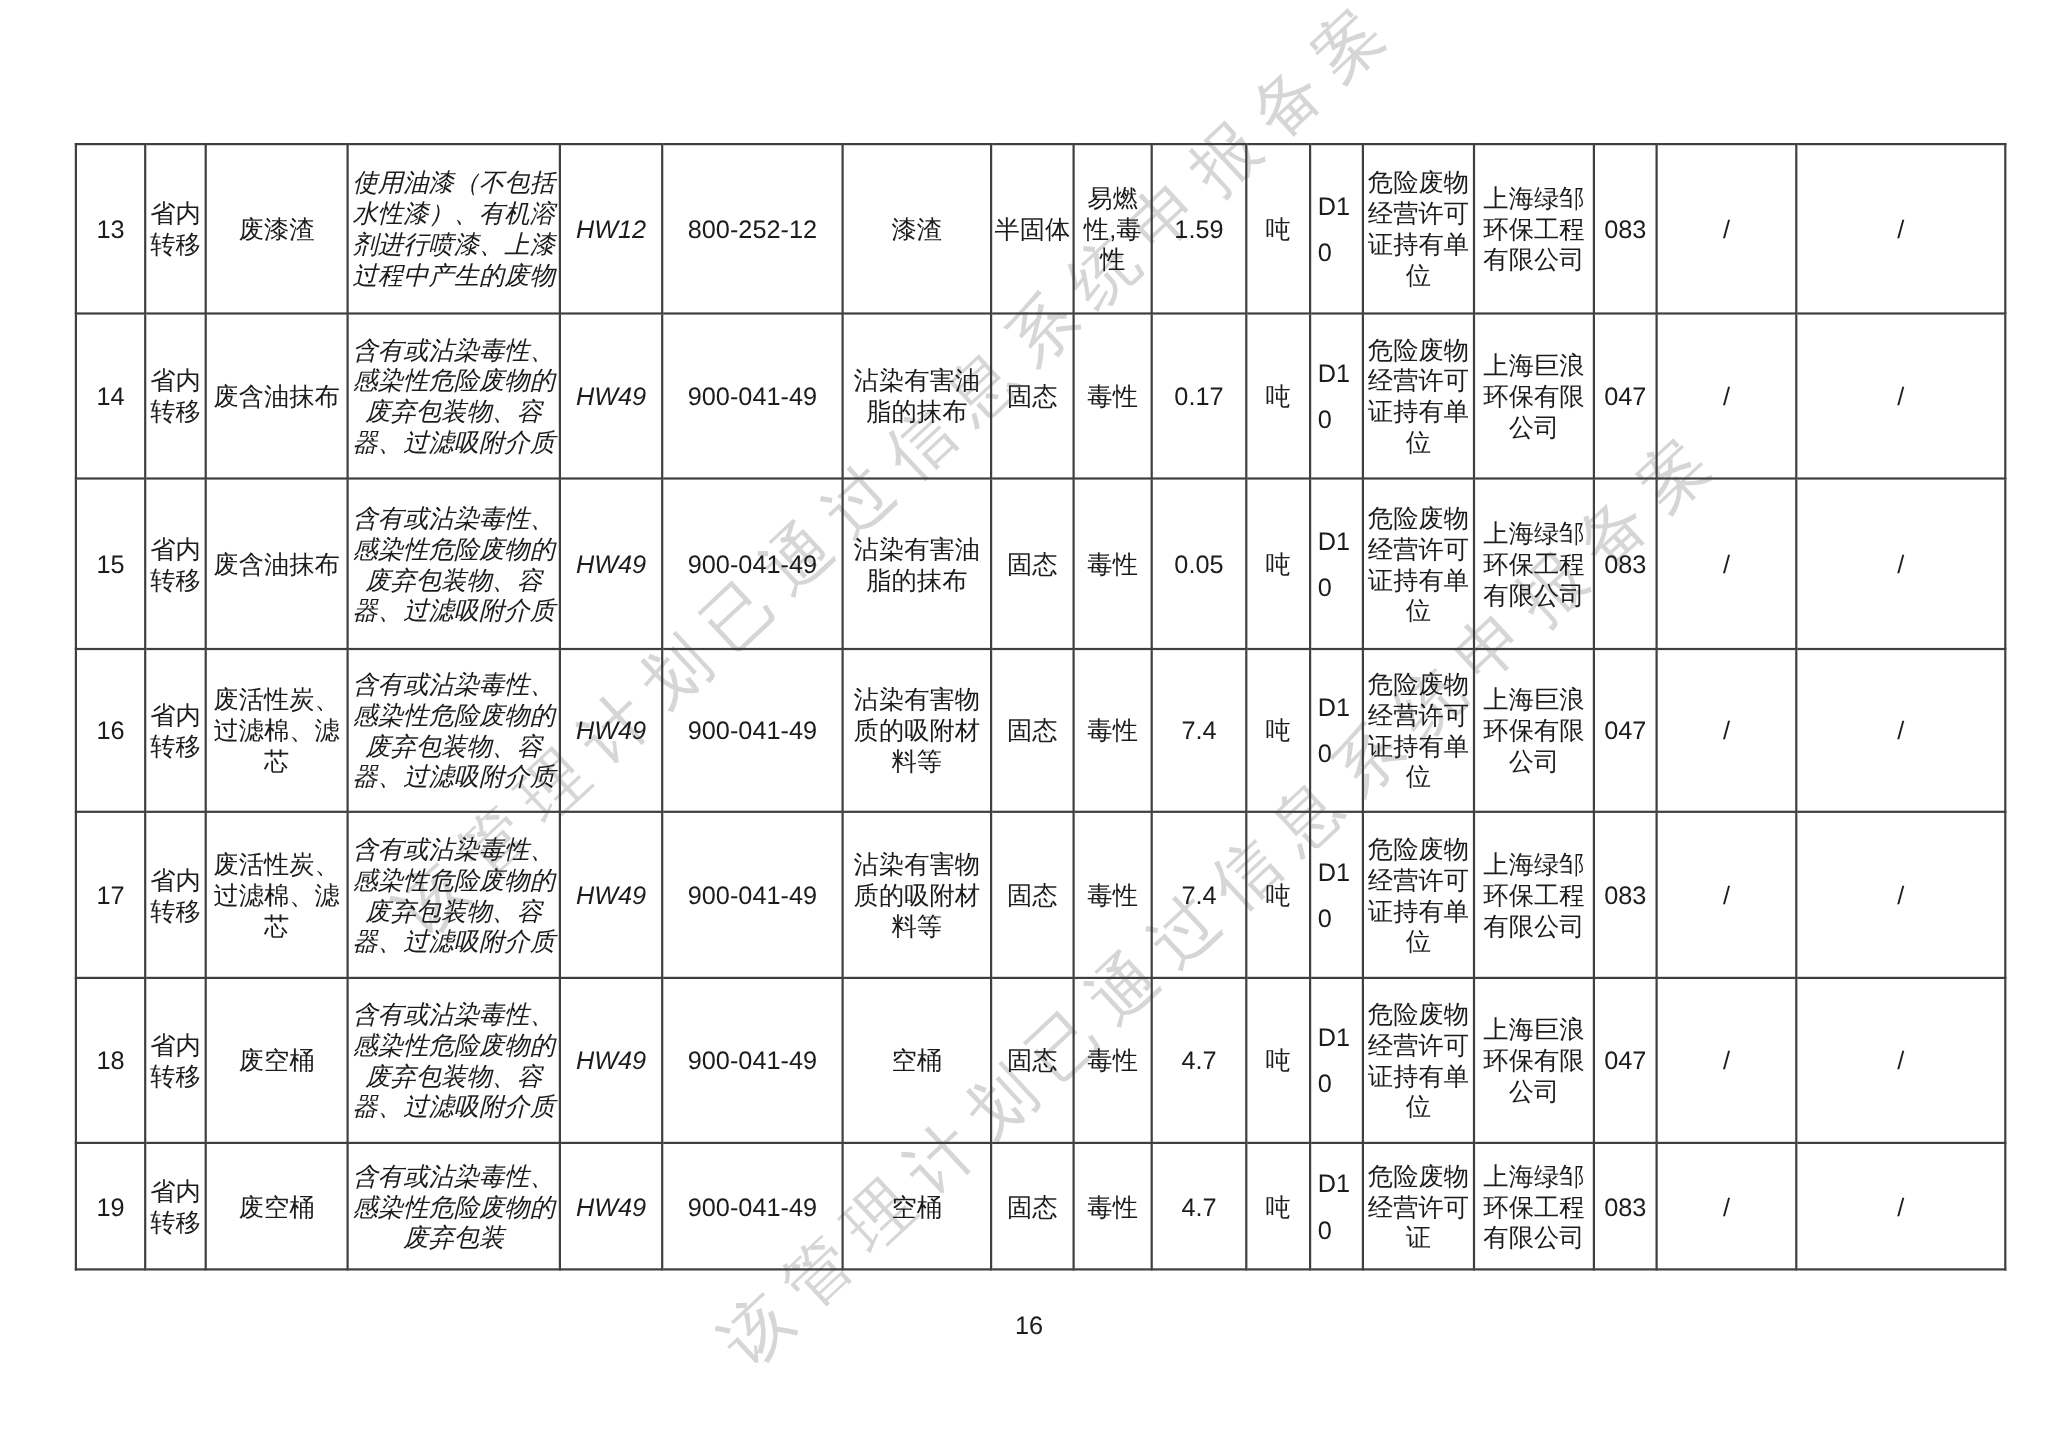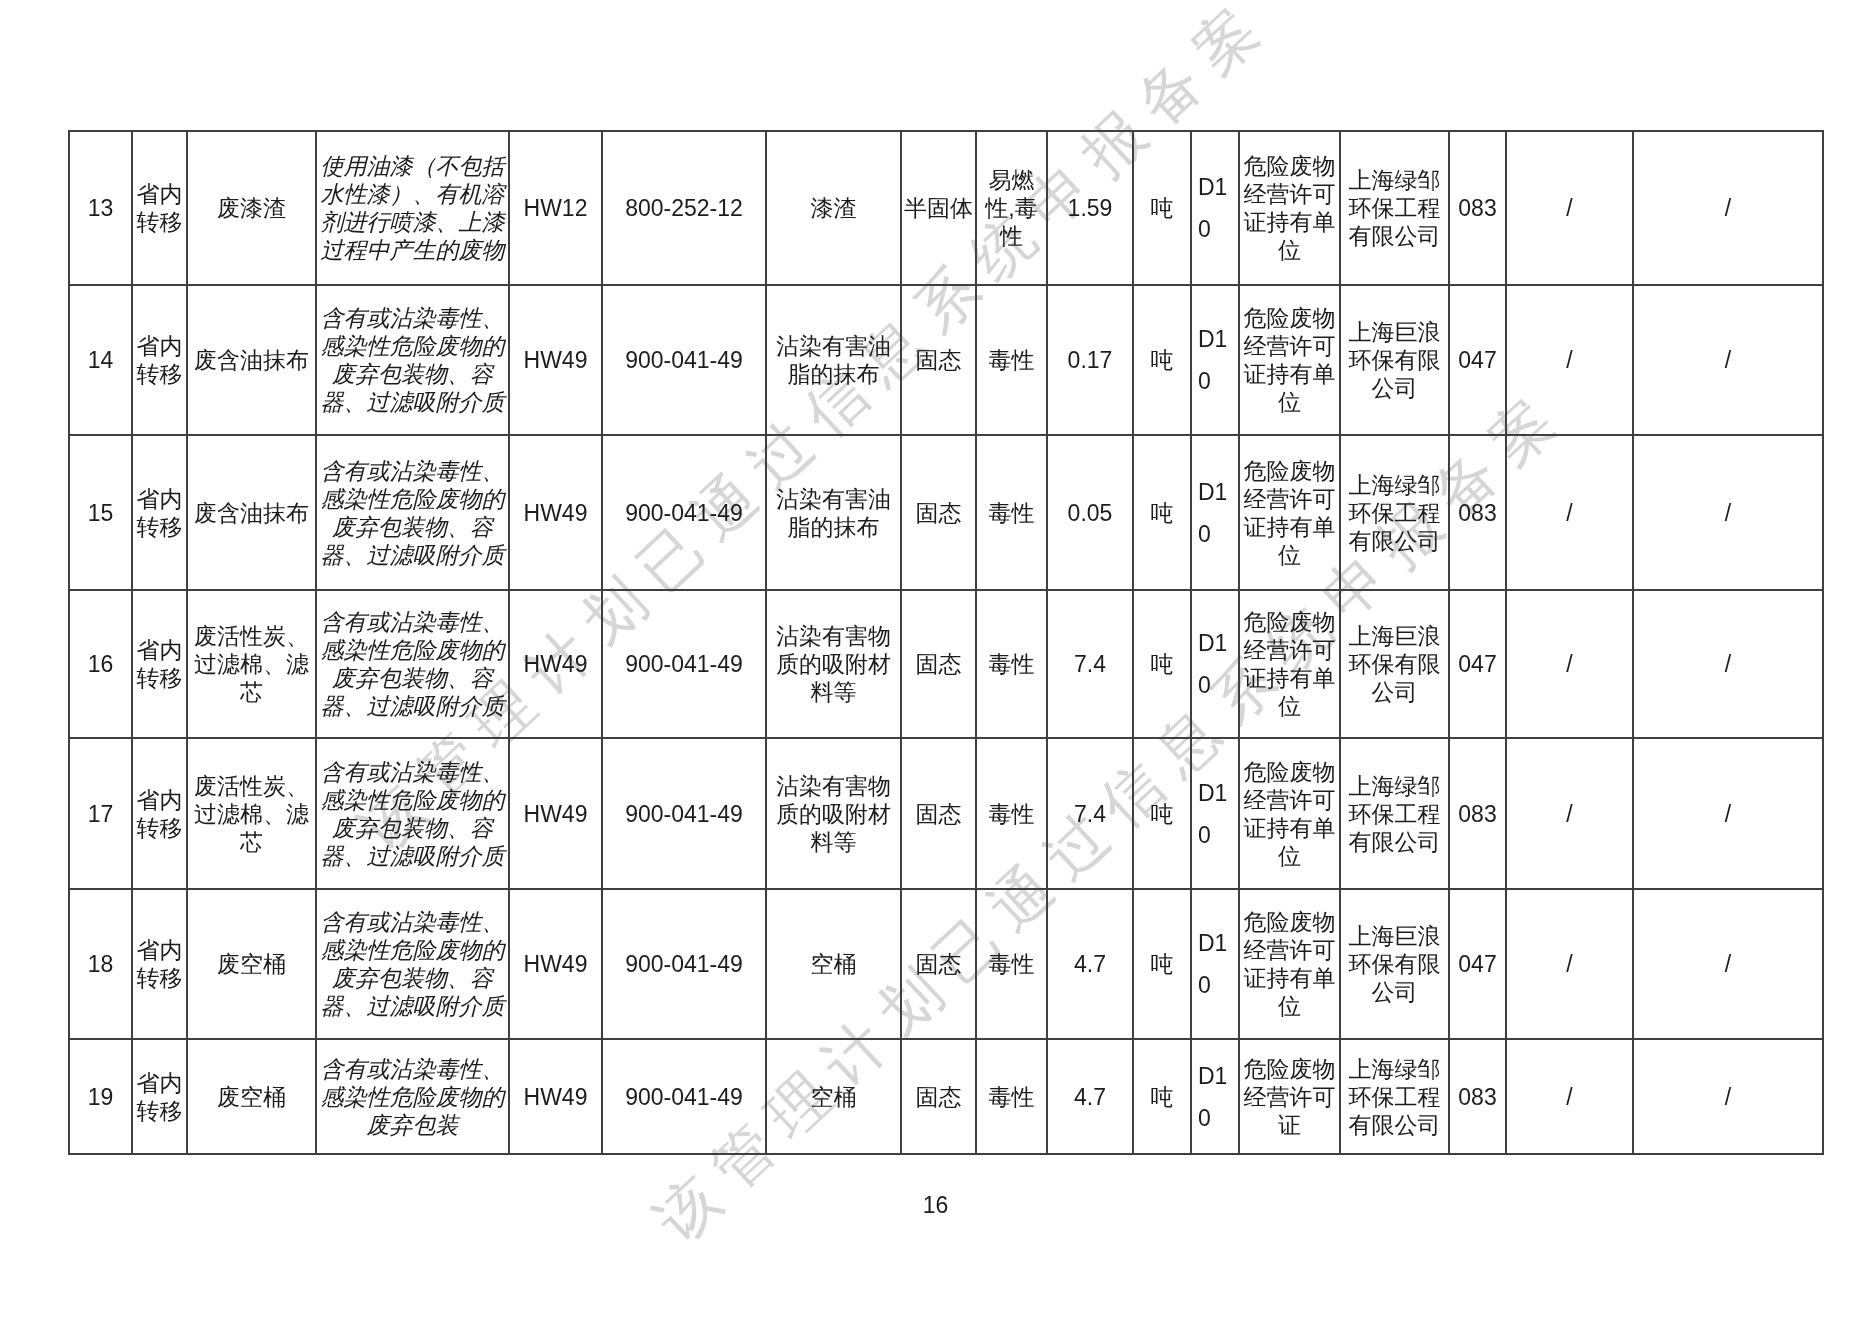--- a/index.html
+++ b/index.html
@@ -24,21 +24,21 @@
   }
   #tbl td{
     border:2px solid #3f3f3f;vertical-align:middle;
     padding:0;line-height:28px;text-align:center;
     overflow:hidden;background:transparent;word-break:normal;
   }
   td.c0{text-align:center;border-radius:28px;}
   td.c1{line-height:33px;padding:0 14px;text-align:center;}
   td.c2{text-align:left;padding:0 10px 0 12px;line-height:30px;}
   td.c3{text-align:left;padding:0 6px 0 8px;line-height:25px;font-style:italic;}
-  td.c4{text-align:center;}
+  td.c4{text-align:center;font-style:italic;}
   td.c5{text-align:center;}
   td.c6{text-align:left;padding:0 14px 0 12px;line-height:31px;border-radius:16px;}
   td.c7{text-align:left;padding:0 8px 0 12px;line-height:31px;}
   td.c8{text-align:left;padding:0 8px 0 12px;line-height:31px;}
   td.c9{text-align:right;padding:0 12px 0 0;}
   td.c10{text-align:center;}
   td.c11{text-align:center;}
   td.c12{text-align:left;padding:0 14px 0 8px;line-height:29px;}
   td.c13{text-align:left;padding:0 12px 0 10px;line-height:31px;}
   td.c14{text-align:left;padding:0 0 0 10px;margin-left:16px;}

